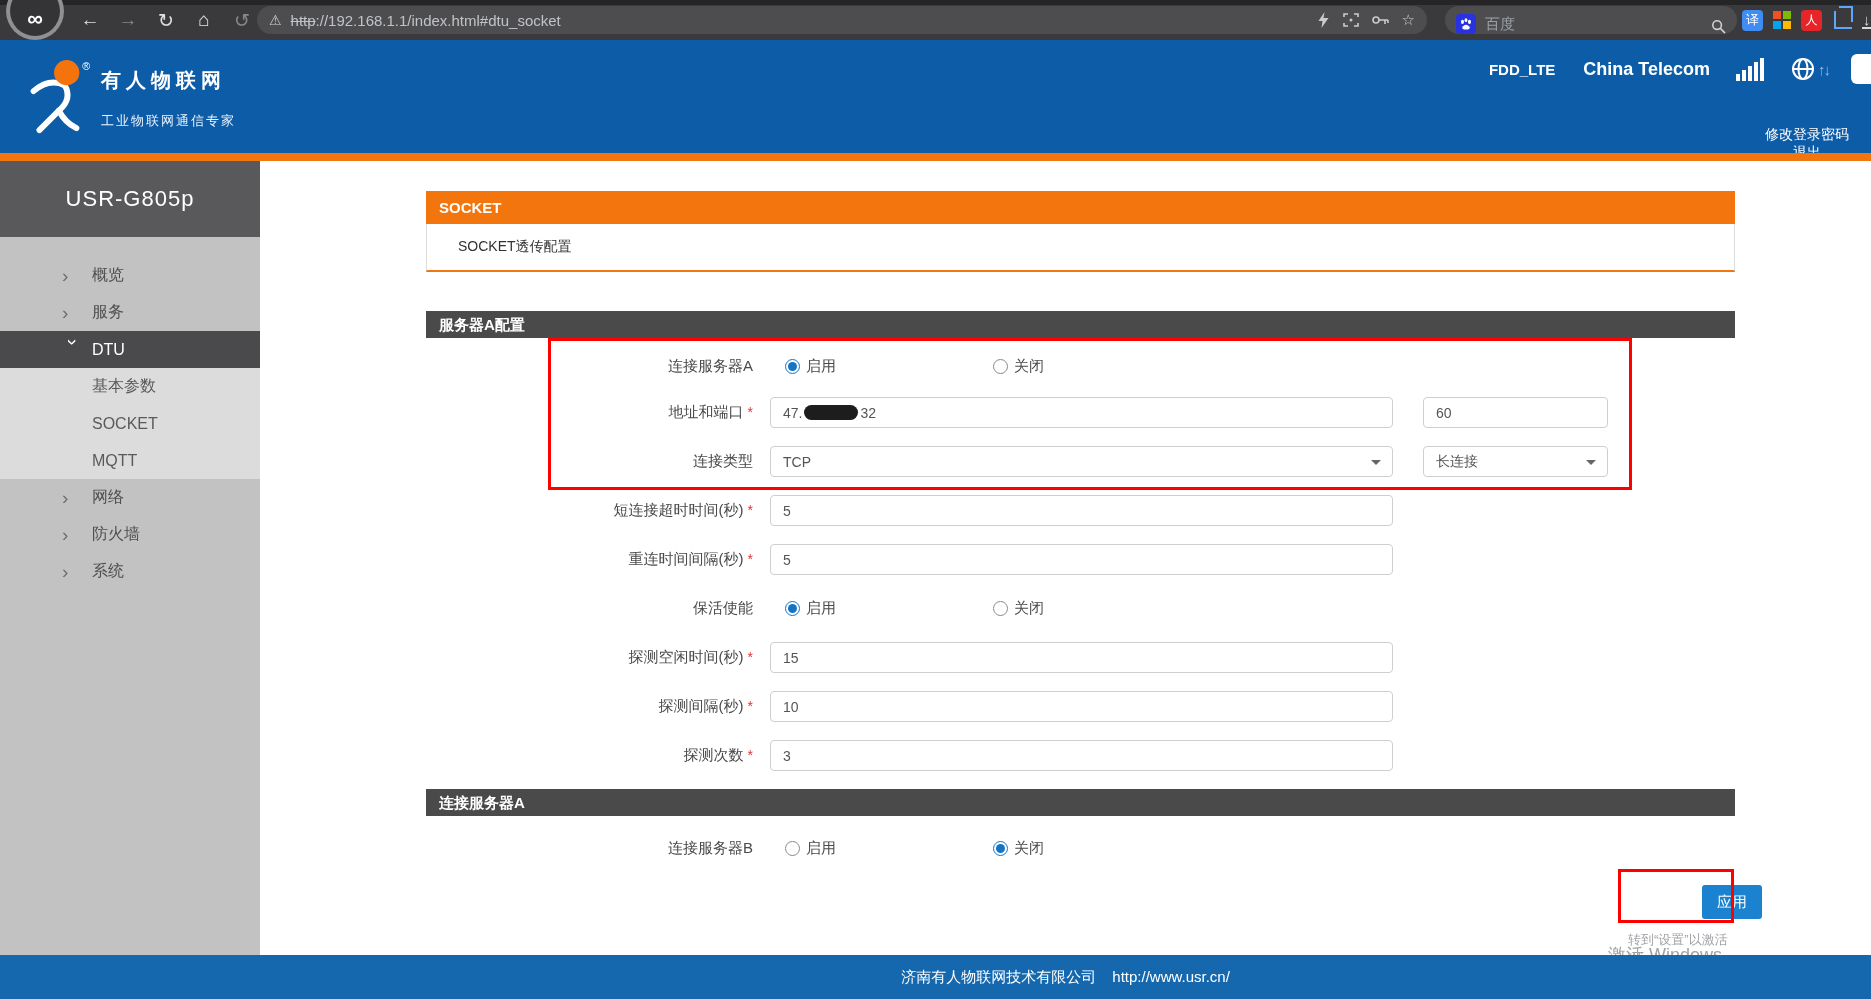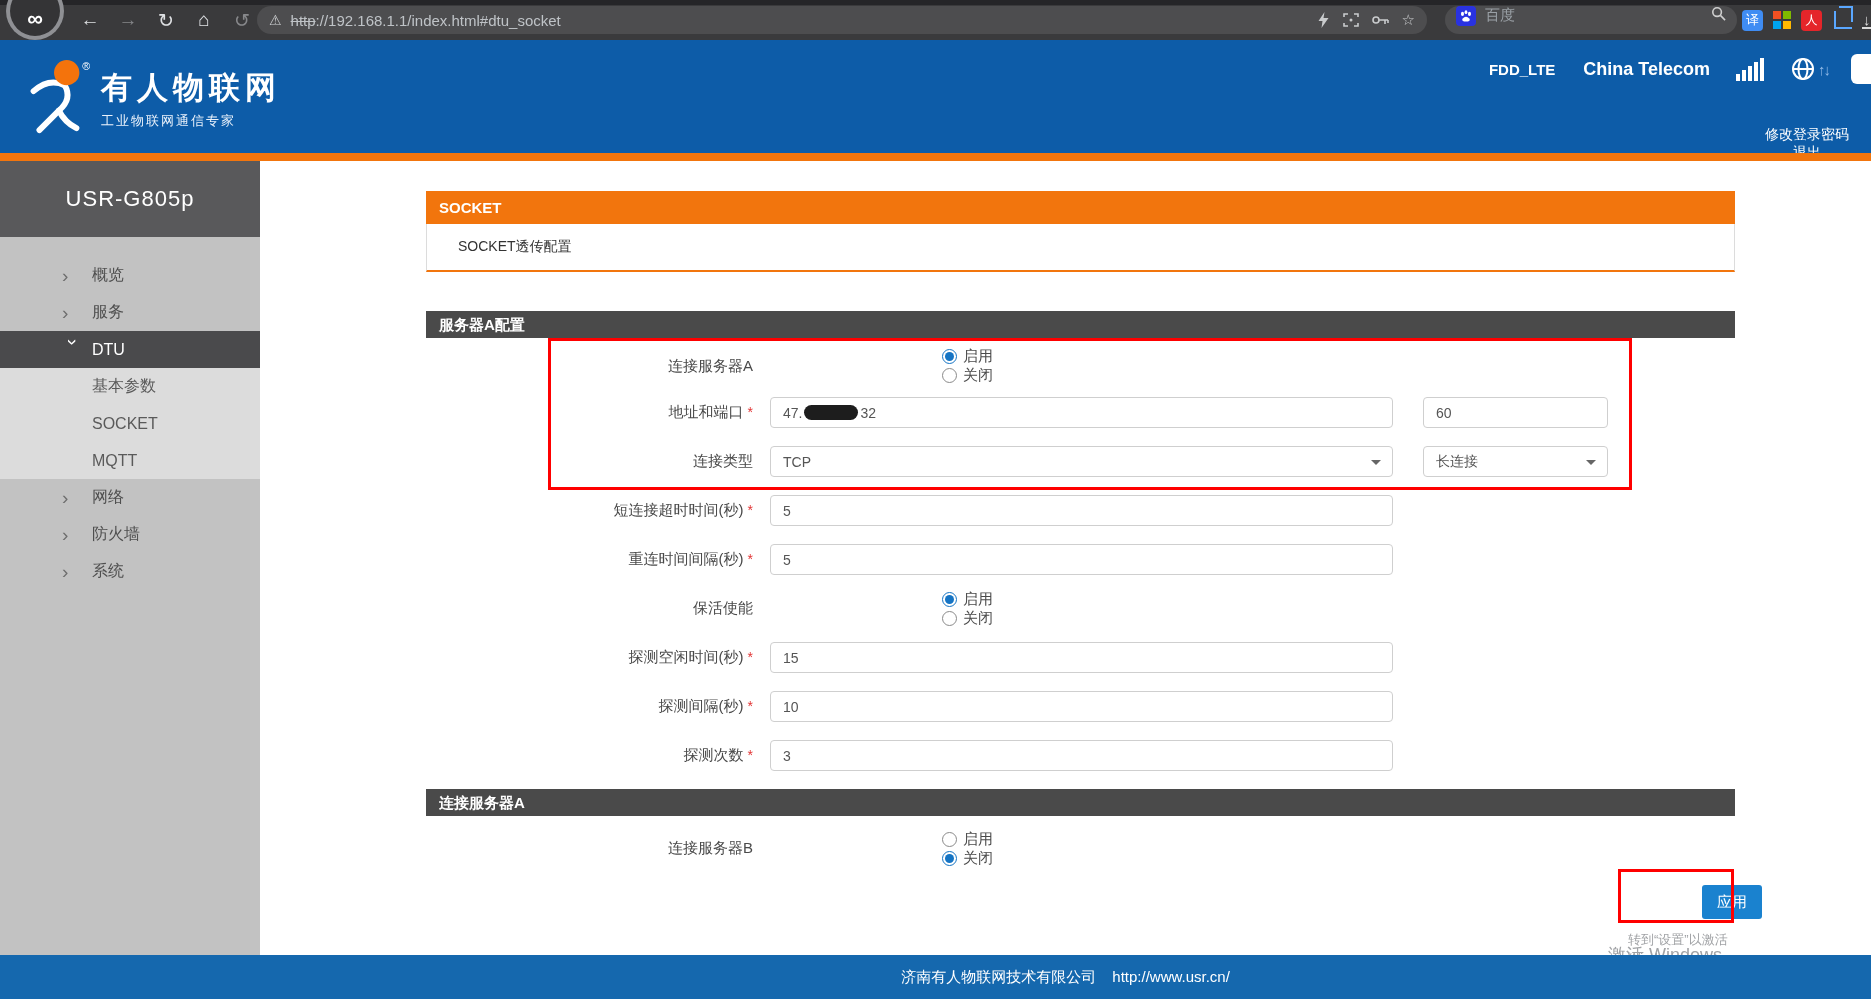--- a/index.html
+++ b/index.html
@@ -12,36 +12,36 @@
   .avatar-wrap { position:absolute; left:6px; top:-18px; width:58px; height:58px; border-radius:50%; background:#8f9094; }
   .avatar { position:absolute; left:4px; top:4px; width:50px; height:50px; border-radius:50%; background:#343436; color:#fff; display:flex; align-items:flex-end; justify-content:center; font-size:22px; font-weight:bold; padding-bottom:4px; }
   .navicons { position:absolute; left:78px; top:0; height:40px; display:flex; align-items:center; gap:14px; color:#dfe1e4; font-size:19px; }
   .navicons .dim { color:#87888b; }
   .navicons span { width:24px; text-align:center; cursor:default; }
   .urlbar { position:absolute; left:257px; top:6px; width:1170px; height:28px; border-radius:14px; background:#4d4d4f; display:flex; align-items:center; padding:0 12px; color:#bfc3c7; font-size:15px; }
   .urlbar .warn { color:#d0d2d4; margin-right:9px; font-size:14px; }
   .urlbar .http { text-decoration:line-through; }
   .urlbar .spacer { flex:1; }
   .urlbar .tail-icons { display:flex; align-items:center; gap:13px; color:#c9cbcd; }
-  .searchbar { position:absolute; left:1445px; top:6px; width:292px; height:28px; border-radius:14px; background:#4d4d4f; display:flex; align-items:flex-start; padding:0 11px; }
+  .searchbar { position:absolute; left:1445px; top:6px; width:292px; height:28px; border-radius:14px; background:#4d4d4f; display:flex; align-items:flex-end; padding:0 11px; }
   .baidu-sq { width:20px; height:20px; border-radius:4px; background:#2932e1; margin-right:9px; display:flex; align-items:center; justify-content:center; }
   .search-ph { color:#9aa0a6; font-size:15px; flex:1; }
   .ext-icons { position:absolute; left:1742px; top:5px; height:30px; display:flex; align-items:center; gap:10px; }
   .ext-translate { width:21px; height:21px; border-radius:4px; background:#3f8cf3; color:#fff; font-size:13px; display:flex; align-items:center; justify-content:center; }
   .ext-grid { width:18px; height:18px; display:grid; grid-template-columns:8px 8px; grid-template-rows:8px 8px; gap:2px; }
   .ext-grid i { display:block; }
   .ext-pdf { width:21px; height:21px; border-radius:4px; background:#e5252a; color:#fff; font-size:12px; display:flex; align-items:center; justify-content:center; }
   .ext-crop { width:18px; height:18px; border-left:2px solid #5aa7ff; border-bottom:2px solid #5aa7ff; position:relative; margin-left:2px; }
   .ext-crop::after { content:""; position:absolute; left:3px; top:-5px; width:12px; height:14px; border-right:2px solid #5aa7ff; border-top:2px solid #5aa7ff; }
   .ext-dl { color:#d9d9d9; font-size:15px; border-bottom:2px solid #d9d9d9; padding:0 1px 0 1px; line-height:15px; }
 
   
   .hdr { position:absolute; left:0; top:40px; width:1871px; height:113px; background:#0d5ca8; overflow:hidden; }
   .logo { position:absolute; left:16px; top:18px; }
-  .brand { position:absolute; left:101px; top:27px; color:#fff; font-size:31px; font-weight:bold; letter-spacing:5px; }
+  .brand { position:absolute; left:101px; top:27px; color:#fff; font-size:20px; font-weight:bold; letter-spacing:5px; }
   .slogan { position:absolute; left:101px; top:72px; color:#eaf2fb; font-size:13px; letter-spacing:2px; }
   .hdr-status { position:absolute; right:-14px; top:14px; display:flex; align-items:center; color:#fff; }
   .net-mode { font-size:15px; font-weight:bold; margin-right:28px; }
   .carrier { font-size:18px; font-weight:bold; margin-right:26px; }
   .sig { display:flex; align-items:flex-end; gap:2px; height:24px; margin-right:26px; }
   .sig i { display:block; width:4px; background:#fff; }
   .globe-wrap { display:flex; align-items:center; margin-right:22px; }
   .updown { color:#8fb8e6; font-size:15px; font-weight:bold; letter-spacing:-2px; margin-left:2px; }
   .sim-part { width:34px; height:30px; background:#fff; border-radius:6px 0 0 6px; }
   .hdr-links { position:absolute; right:0; top:86px; display:flex; align-items:center; color:#fff; font-size:14px;flex-direction:column; }
@@ -79,21 +79,21 @@
   .row.b-row { margin-top:8px; }
   .flabel { width:327px; text-align:right; font-size:15px; color:#4a4a4a; }
   .req { color:#e23434; margin-left:4px; font-size:14px; }
   .ctrl { margin-left:17px; display:flex; align-items:center; flex:1; }
   .tinput { width:623px; height:31px; border:1px solid #cfcfcf; border-radius:4px; background:#fff; font-size:14px; color:#555; padding-left:12px; display:flex; align-items:center; }
   .tinput.port { width:185px; margin-left:30px; }
   .redact { display:inline-block; width:54px; height:15px; background:#1d1d1d; border-radius:8px; margin:0 2px; }
   .select { position:relative; width:623px; height:31px; border:1px solid #cfcfcf; border-radius:4px; background:#fff; font-size:14px; color:#555; padding-left:12px; display:flex; align-items:center; cursor:pointer; }
   .select.small { width:185px; margin-left:30px; }
   .select::after { content:""; position:absolute; right:11px; top:13px; border:5px solid transparent; border-top-color:#666; }
-  .radios { display:flex; align-items:flex-end; margin-left:15px;flex-direction:column; }
+  .radios { display:flex; align-items:flex-start; margin-left:15px; }
   .radio-opt { display:flex; align-items:center; cursor:pointer; }
   .radio-opt.second { margin-left:157px; }
   .radio { width:15px; height:15px; border:1px solid #8a8a8a; border-radius:50%; background:#fff; position:relative; }
   .radio.checked { border-color:#1574c4; }
   .radio.checked::after { content:""; position:absolute; left:2px; top:2px; right:2px; bottom:2px; border-radius:50%; background:#1574c4; }
   .radio-lab { font-size:15px; color:#4a4a4a; margin-left:6px; }
   .apply-btn { position:absolute; left:1276px; top:694px; width:60px; height:34px; background:#1a82cf; color:#fff; font-size:15px; border:none; border-radius:3px; cursor:pointer; }
   .rectA { position:absolute; left:122px; top:147px; width:1084px; height:152px; border:3px solid #ff0000; pointer-events:none; z-index:5; }
   .rectB { position:absolute; left:1192px; top:678px; width:116px; height:54px; border:3px solid #ff0000; pointer-events:none; z-index:5; }
   .wm1 { position:absolute; left:1182px; top:712px; font-size:18px; color:rgba(150,152,155,0.9);margin-top:40px; }

